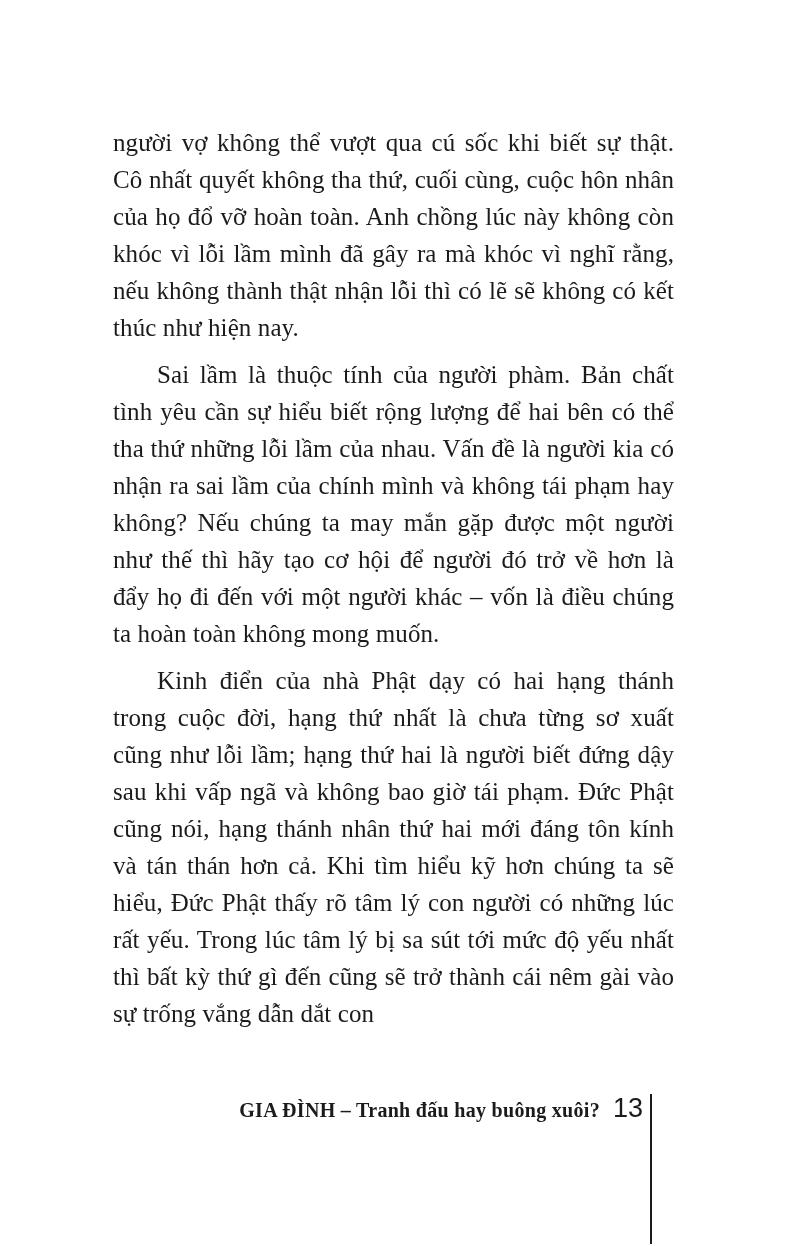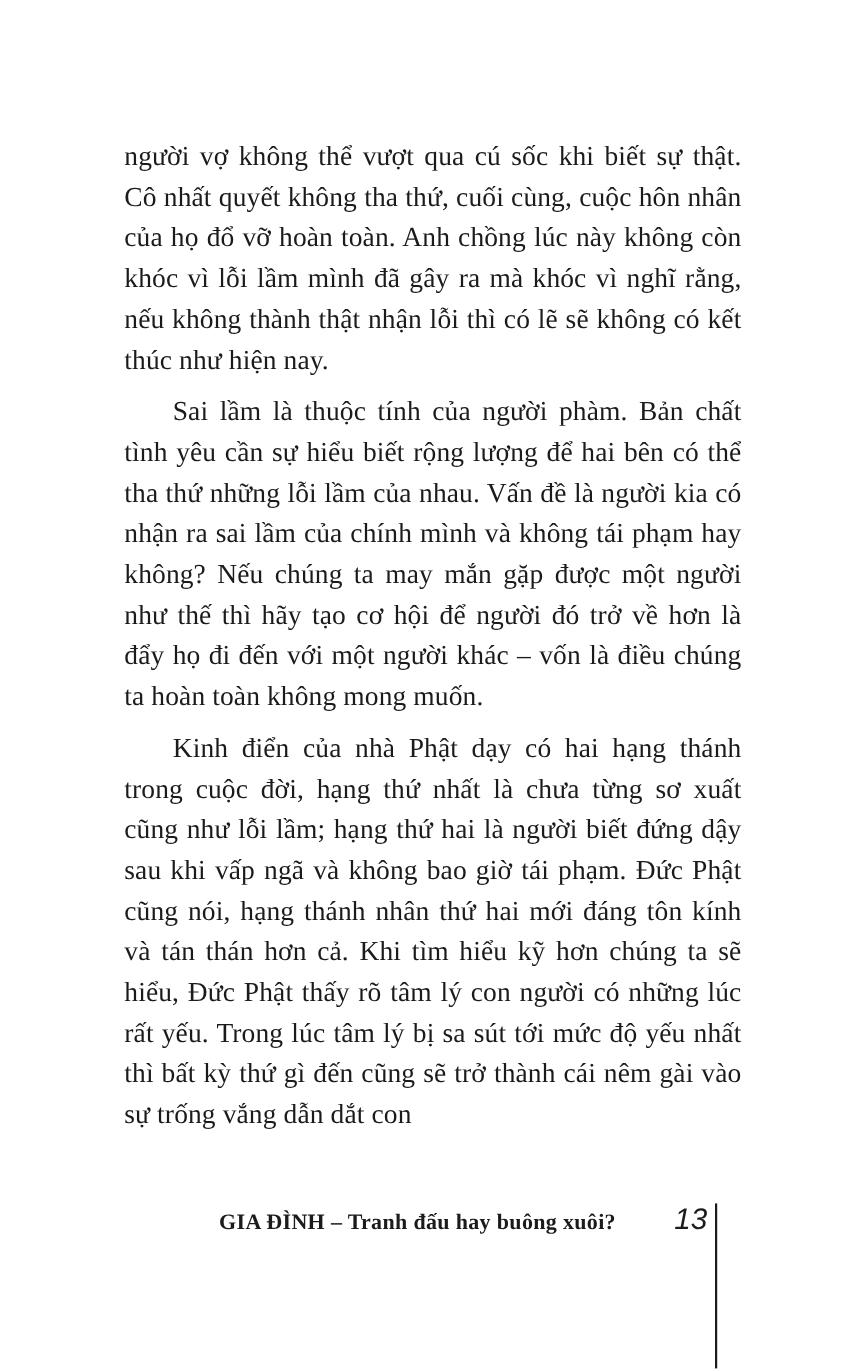--- a/index.html
+++ b/index.html
@@ -42,38 +42,36 @@
     text-indent: 44px;
   }
   .footer {
     position: absolute;
     left: 113px;
     top: 1093px;
     width: 537px; 
     display: flex;
     justify-content: flex-end;
     align-items: baseline;
-    gap: 40px;
   }
   .running-title {
     font-family: "Liberation Serif", "DejaVu Serif", serif;
     font-weight: bold;
     font-size: 20px;
     letter-spacing: 0.3px;
     color: var(--text);
     white-space: nowrap;
   }
   .page-number {
     font-family: "Liberation Sans", "DejaVu Sans", sans-serif;
     font-weight: 400;
     font-size: 27px;
     color: var(--text);
     margin-left: 13px;
     margin-right: 7px;
-    font-style: italic;
   }
   .edge-rule {
     position: absolute;
     left: 650px;
     top: 1094px;
     width: 2px;
     height: 150px;
     background: var(--rule);
   }
 </style>

